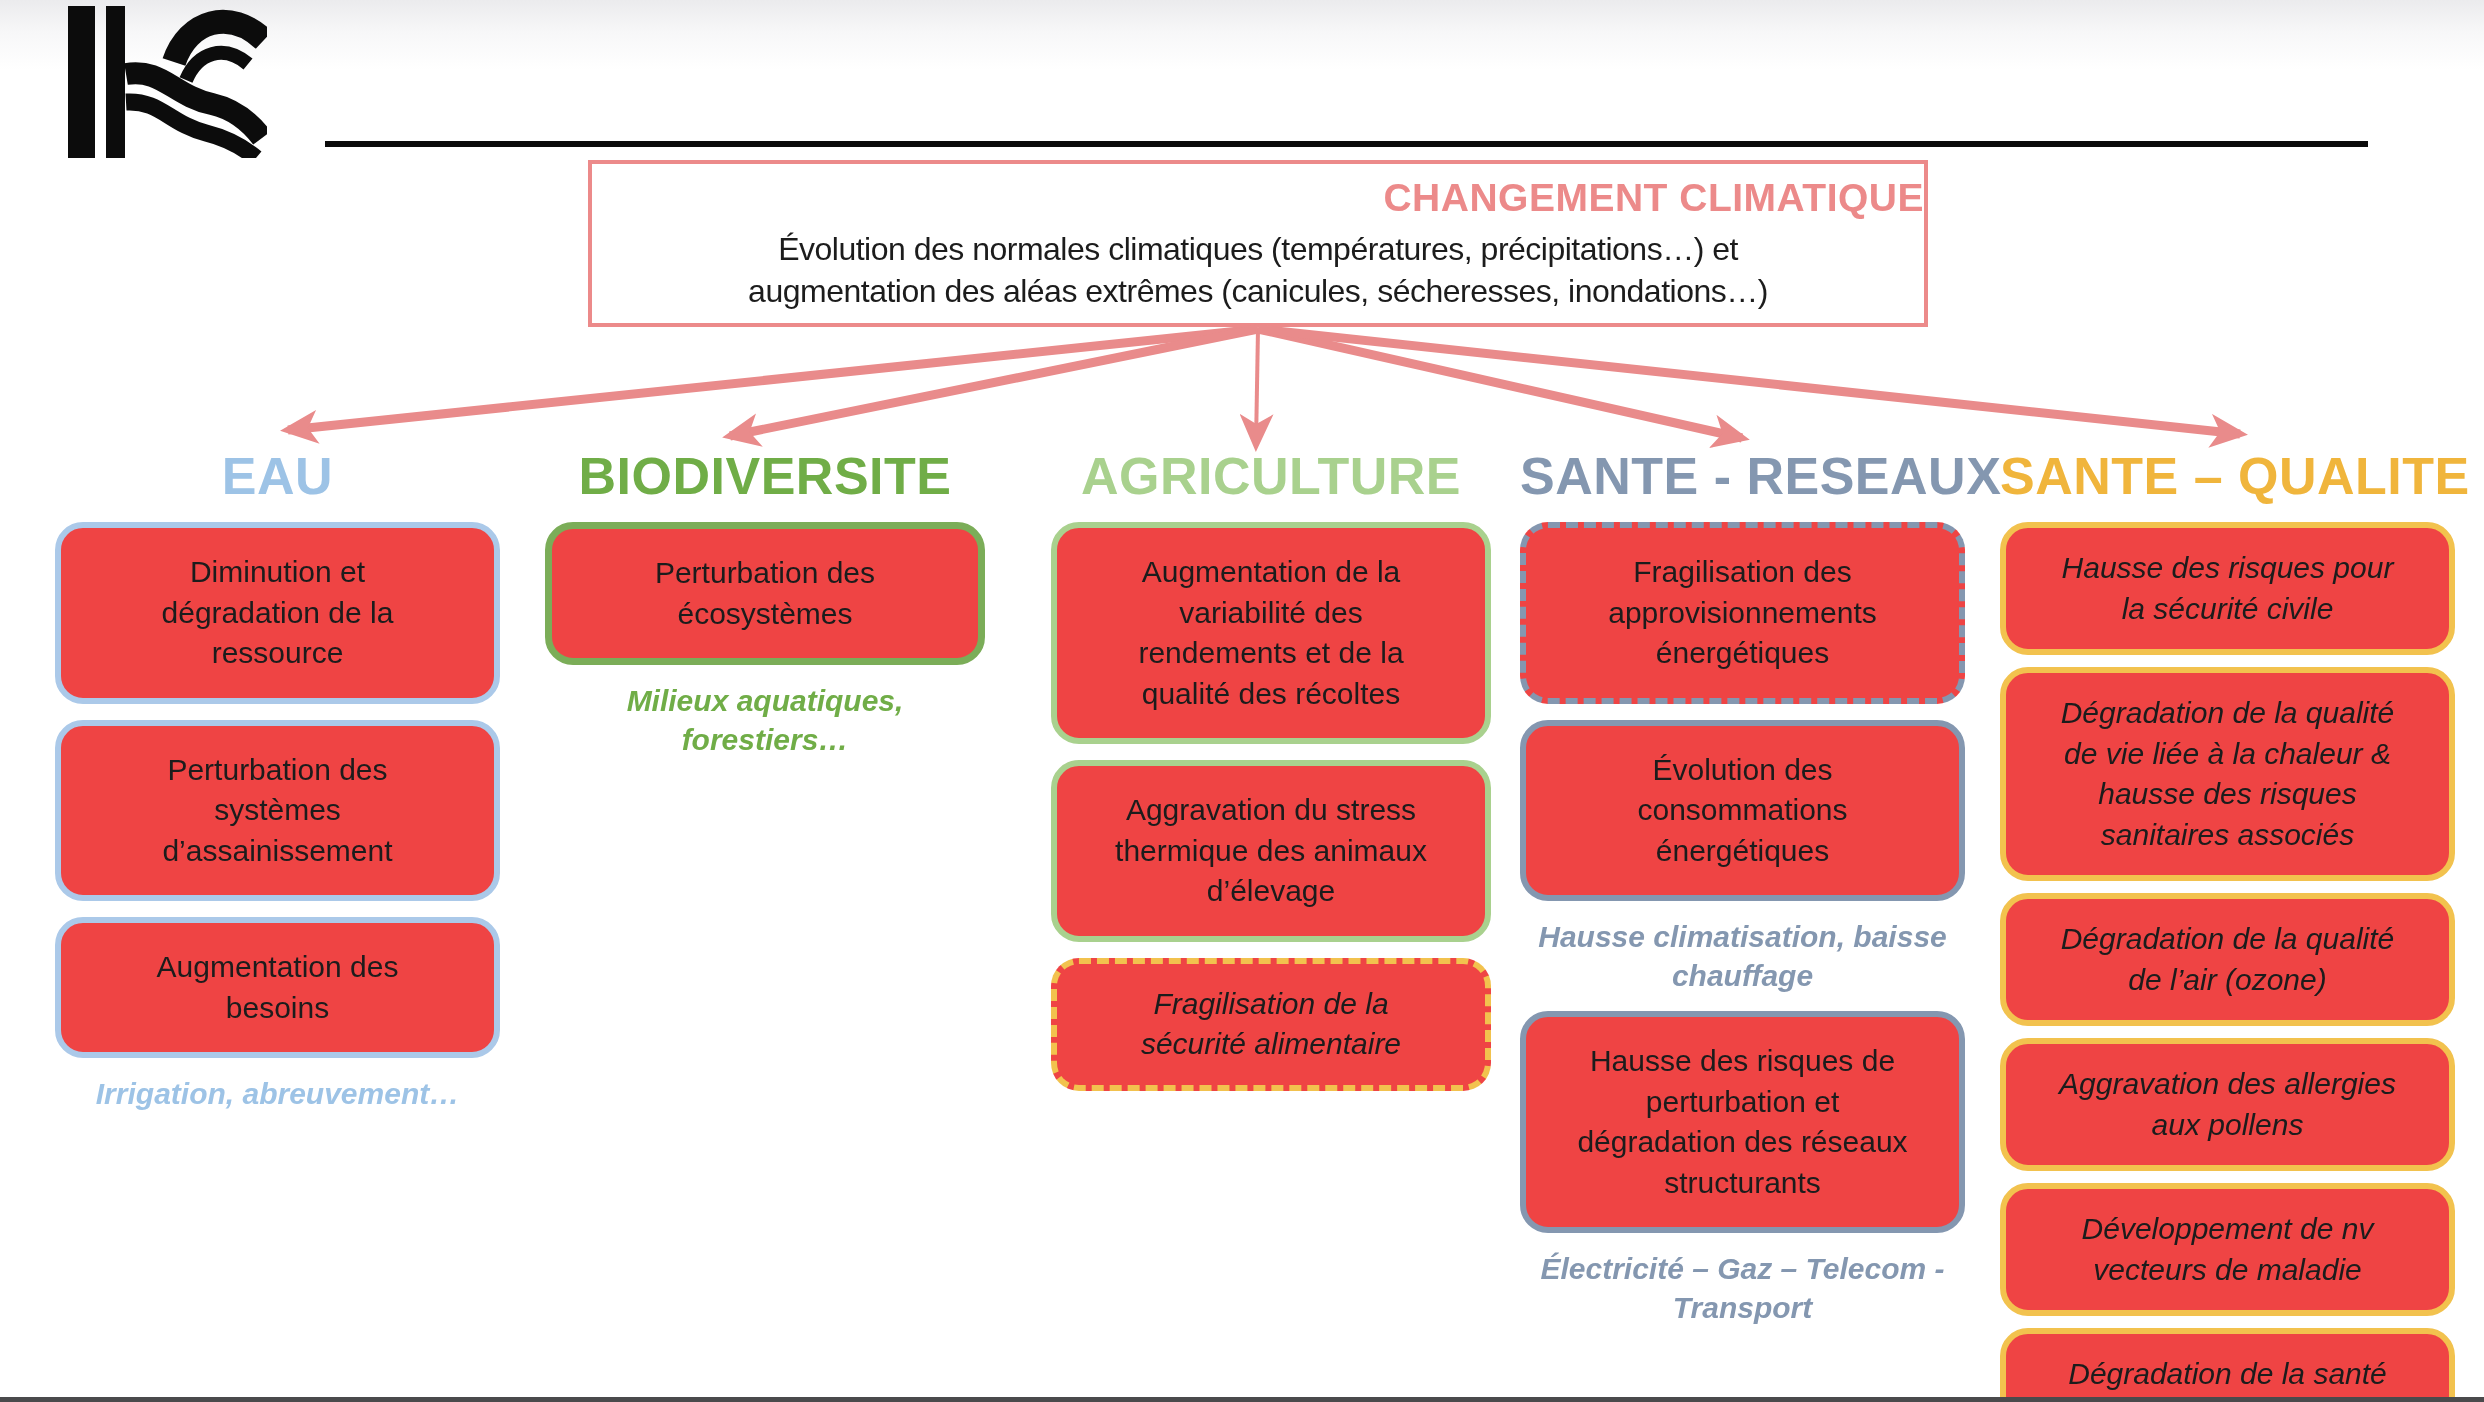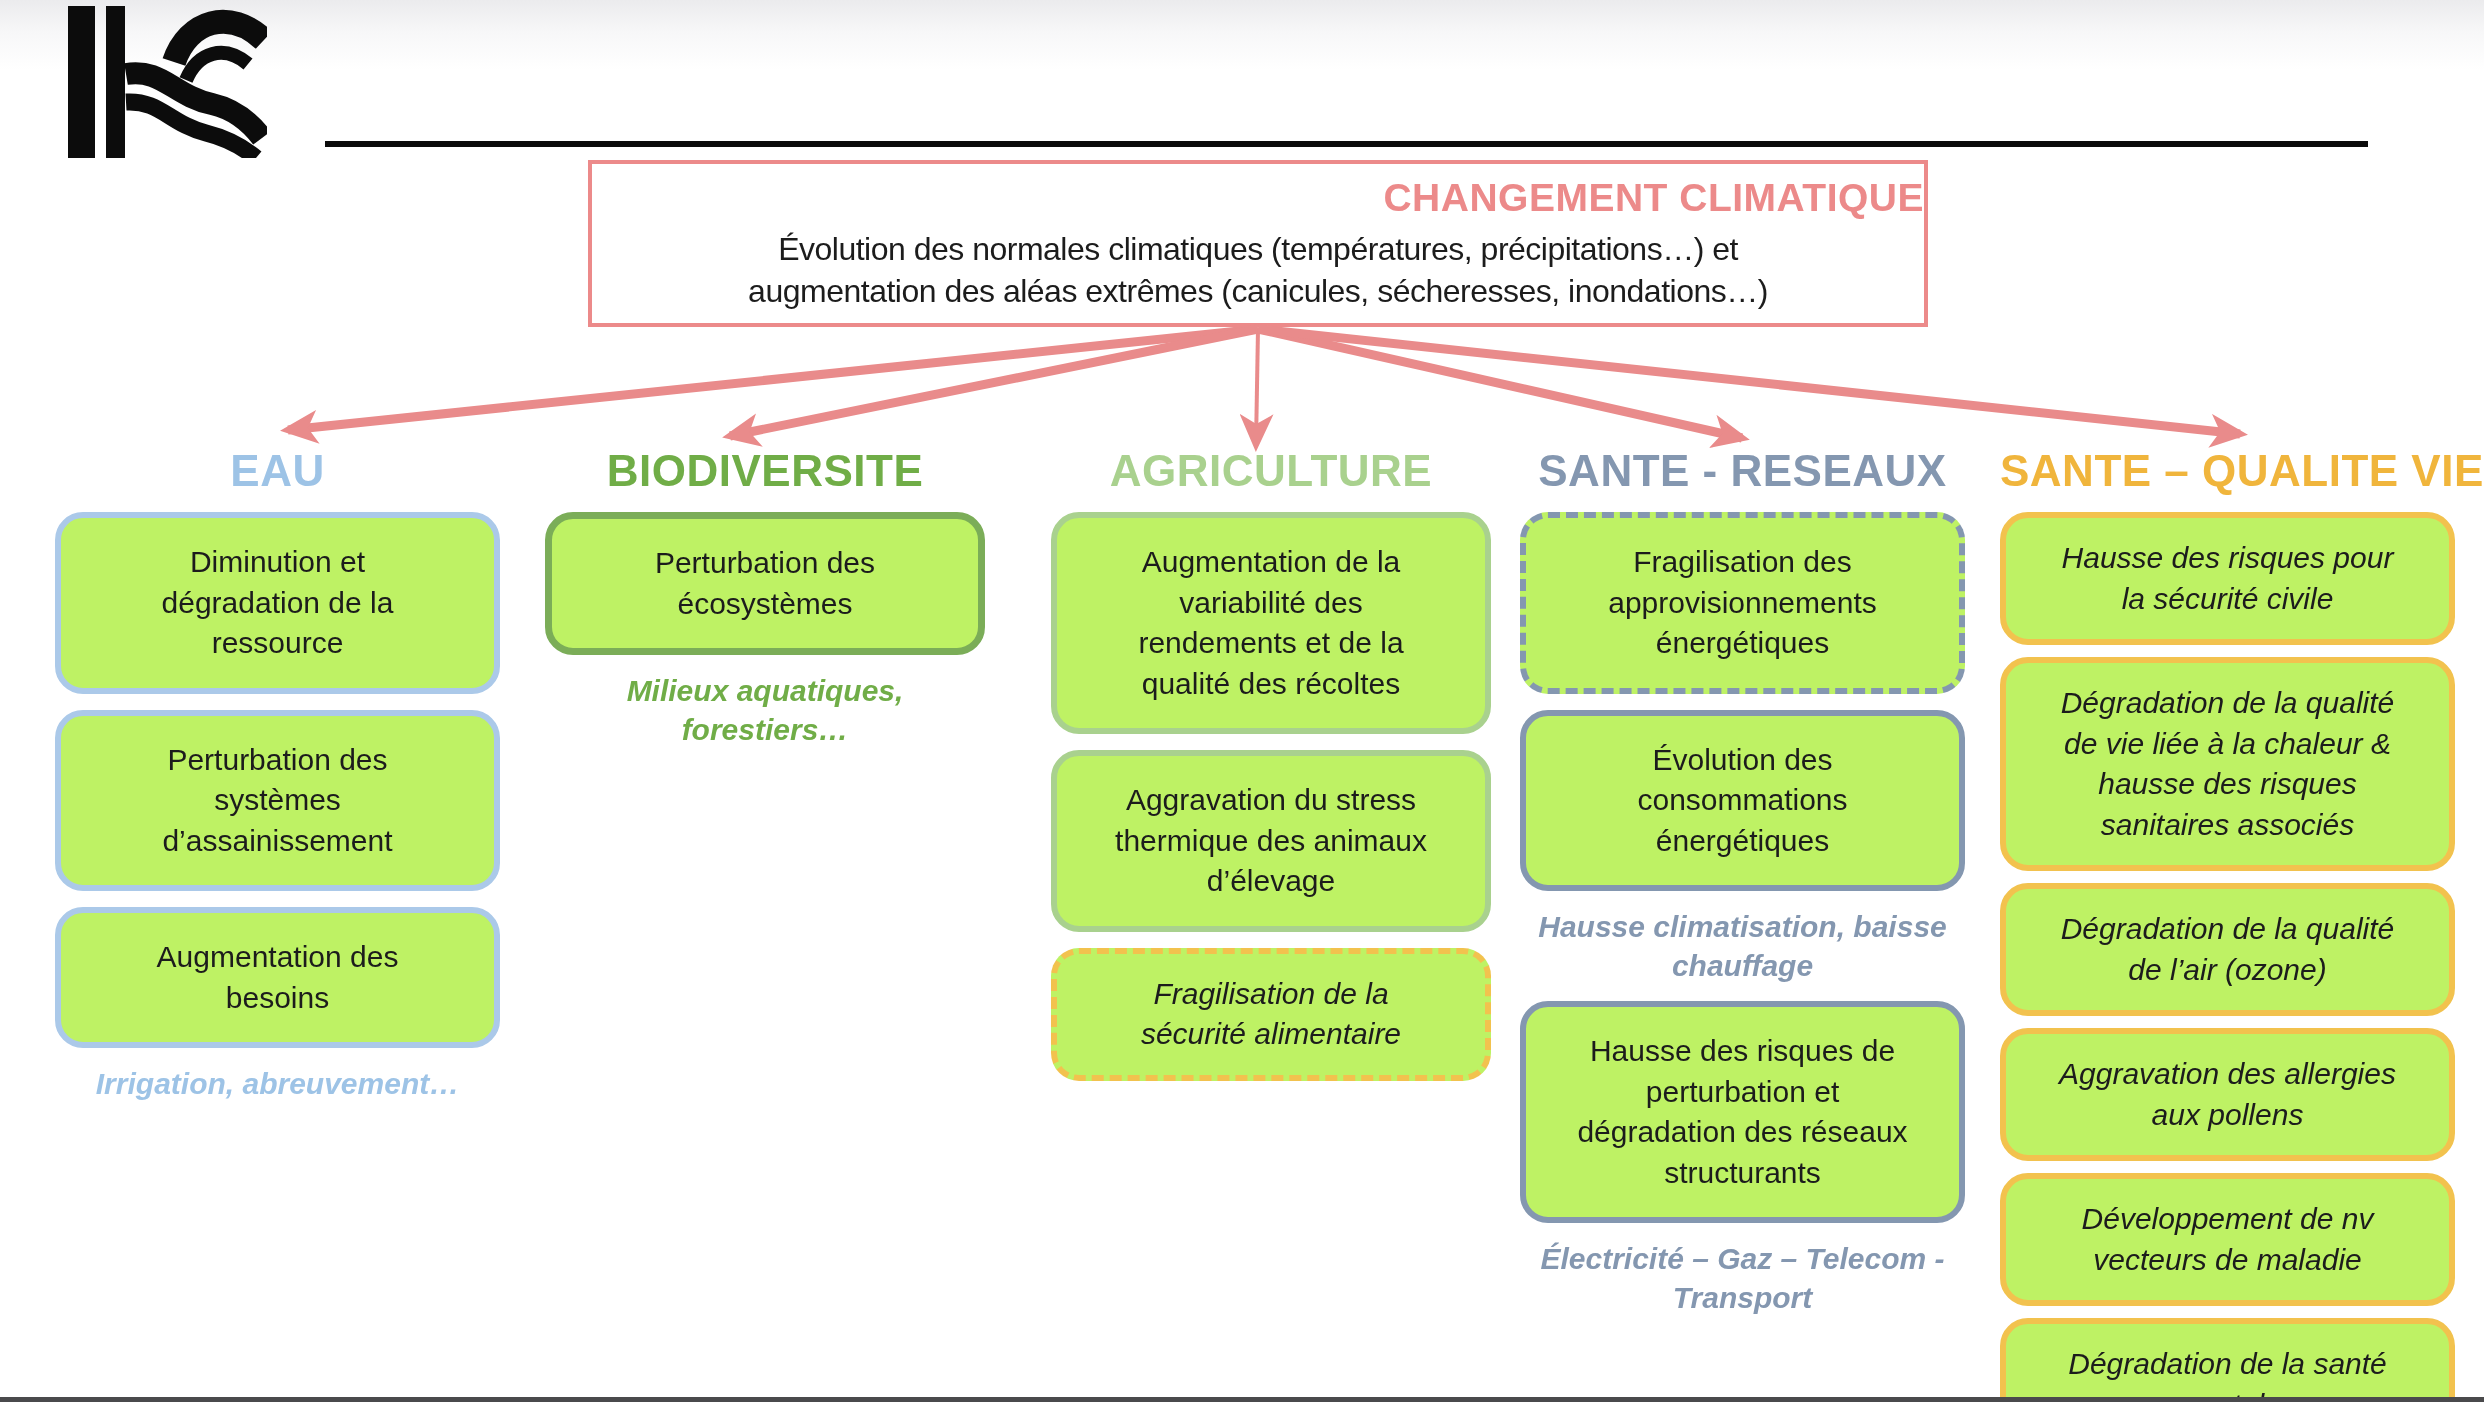--- a/index.html
+++ b/index.html
@@ -42,25 +42,25 @@
     text-align:right;
   }
   .climate-line{
     font-size:32px;color:#1c1c1c;line-height:1.32;letter-spacing:-0.5px;
   }
   
   .arrows{position:absolute;left:0;top:0;pointer-events:none;}
   
   .col{position:absolute;top:446px;box-sizing:border-box;}
   .col-title{
-    text-align:center;font-size:44px;font-weight:700;letter-spacing:0.5px;
+    text-align:center;font-size:52px;font-weight:700;letter-spacing:0.5px;
     margin-bottom:16px;white-space:nowrap;
   }
   .box{
-    box-sizing:border-box;background:#bef264;
+    box-sizing:border-box;background:#ef4444;
     display:flex;align-items:center;justify-content:center;
     text-align:center;
     font-size:30px;color:#1c1c1c;line-height:1.35;
     border-radius:28px;
     padding:24px 48px;margin-bottom:16px;
     min-height:112px;
   }
   .caption{
     text-align:center;font-style:italic;font-weight:700;
     font-size:30px;line-height:1.3;margin:2px 0 16px 0;

